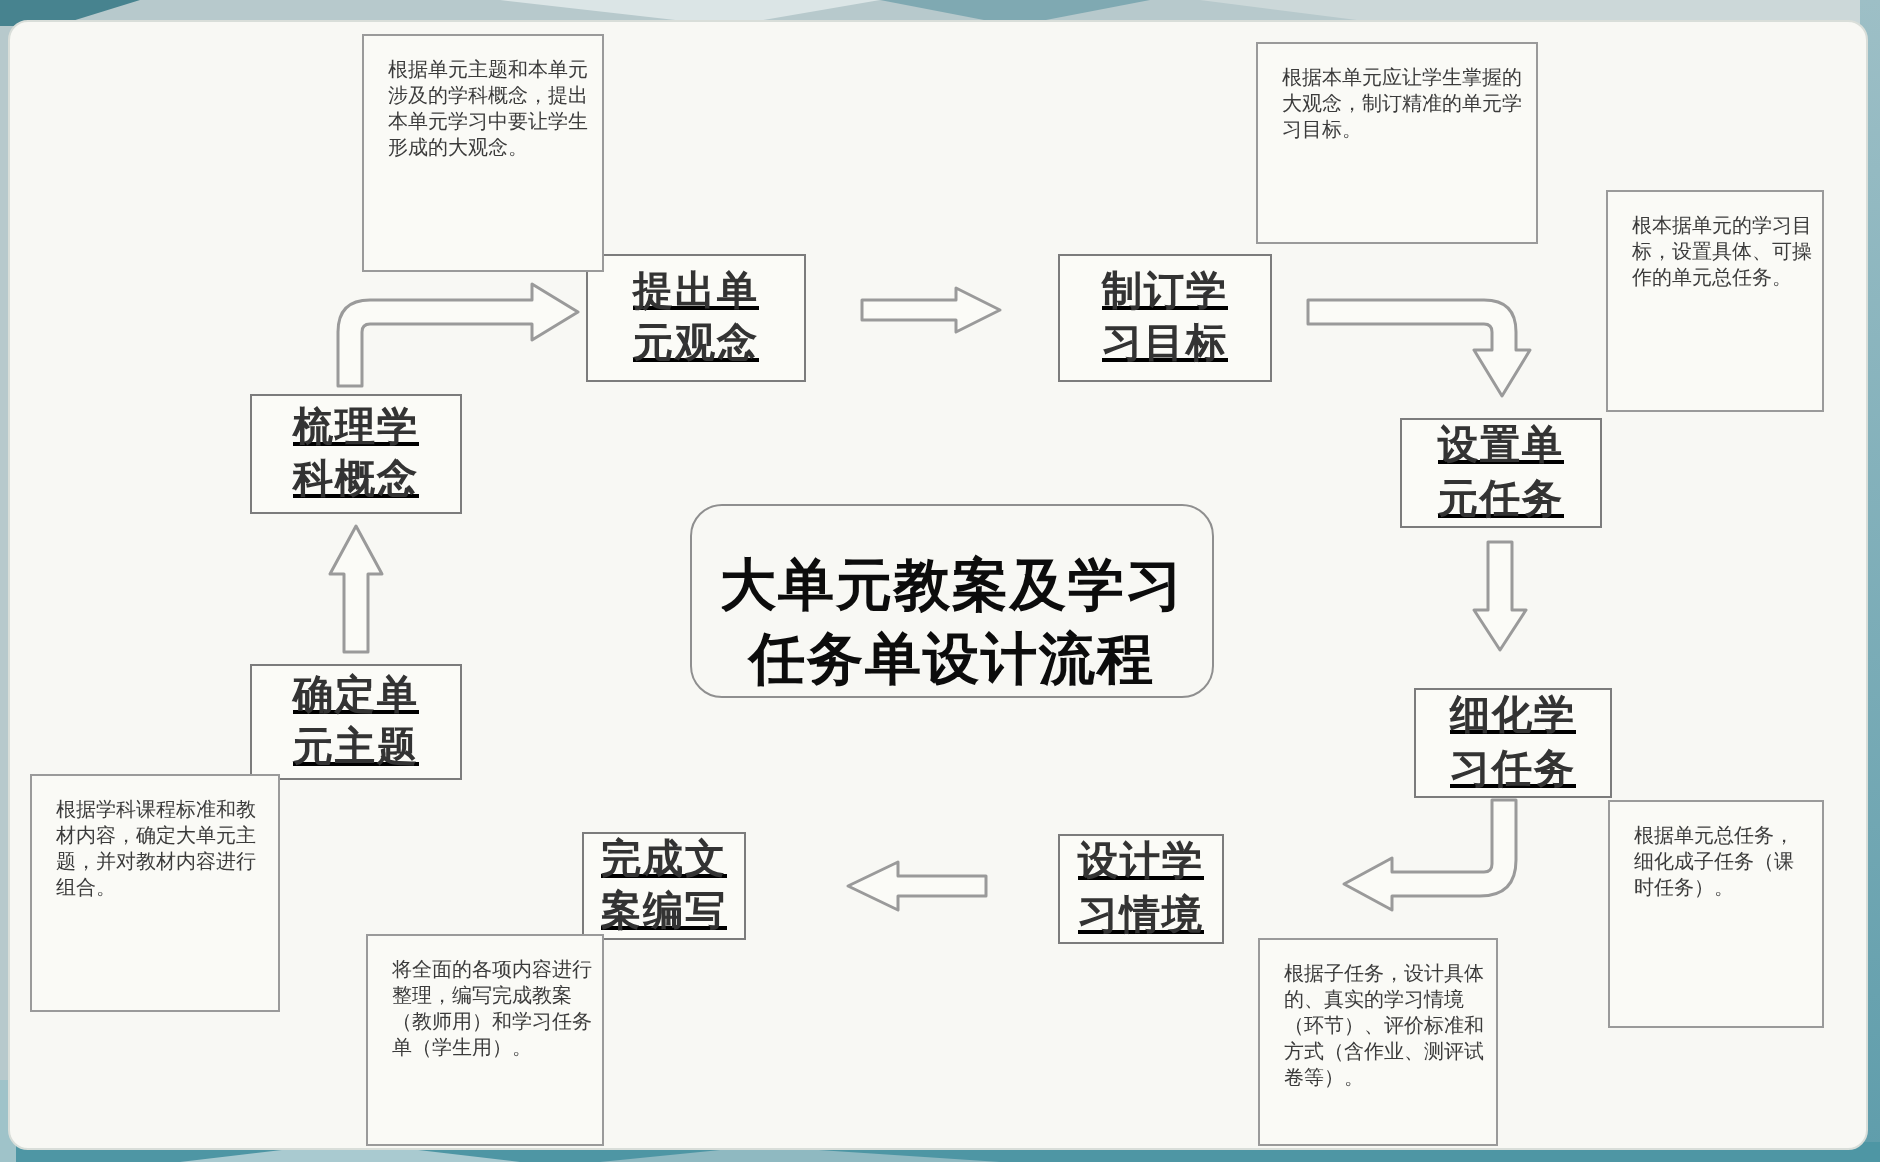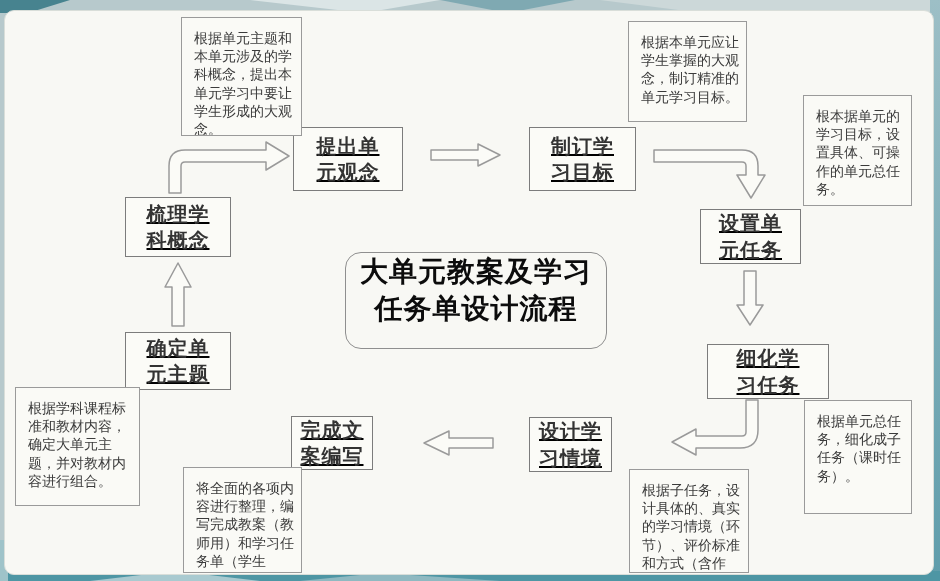--- a/index.html
+++ b/index.html
@@ -25,40 +25,40 @@
   svg.arrows{position:absolute;left:0;top:0;pointer-events:none;}
 
   .box{position:absolute;box-sizing:border-box;background:#fbfbf7;border:1px solid #7c7c7c;
        display:flex;align-items:center;justify-content:center;text-align:center;text-decoration:underline;}
   .step-label{white-space:pre-line;font-size:20px;line-height:1.32;font-weight:600;color:#333;letter-spacing:1px;}
 
   .s1{left:125px;top:197px;width:106px;height:60px;}
   .s2{left:293px;top:127px;width:110px;height:64px;}
   .s3{left:529px;top:127px;width:107px;height:64px;}
   .s4{left:700px;top:209px;width:101px;height:55px;}
-  .s5{left:707px;top:344px;width:122px;height:55px;}
+  .s5{left:707px;top:344px;width:99px;height:55px;}
   .s6{left:529px;top:417px;width:83px;height:55px;}
   .s7{left:291px;top:416px;width:82px;height:54px;}
   .s8{left:125px;top:332px;width:106px;height:58px;}
 
   .note{position:absolute;box-sizing:border-box;background:#fafaf6;border:1px solid #9a9a9a;
-        padding:11px 5px 4px 12px;font-size:14px;line-height:1.3;font-weight:500;color:#3b3b3b;
+        padding:11px 5px 4px 12px;font-size:10px;line-height:1.3;font-weight:500;color:#3b3b3b;
         text-align:left;overflow:hidden;}
   .nA{left:20px;top:80px;width:116px;height:126px;}
   .nB{left:181px;top:17px;width:121px;height:119px;}
-  .nC{left:628px;top:21px;width:119px;height:101px;}
+  .nC{left:628px;top:21px;width:141px;height:101px;}
   .nD{left:803px;top:95px;width:109px;height:111px;}
   .nE{left:804px;top:400px;width:108px;height:114px;}
   .nF{left:629px;top:469px;width:120px;height:104px;}
   .nG{left:183px;top:467px;width:119px;height:106px;}
   .nH{left:15px;top:387px;width:125px;height:119px;}
 
   .title-box{position:absolute;left:345px;top:252px;width:262px;height:97px;box-sizing:border-box;
              border:1.5px solid #8f8f8f;border-radius:16px;background:#f8f8f4;
-             display:flex;align-items:flex-start;justify-content:center;text-align:center;}
+             display:flex;align-items:flex-end;justify-content:center;text-align:center;}
   .title-text{white-space:pre-line;font-size:28px;font-weight:700;color:#0c0c0c;line-height:1.33;letter-spacing:1px;}
 </style>
 </head>
 <body>
 
 <div class="stage">
 
   <div class="bg">
     <div class="tri t1"></div>
     <div class="tri t2"></div>

